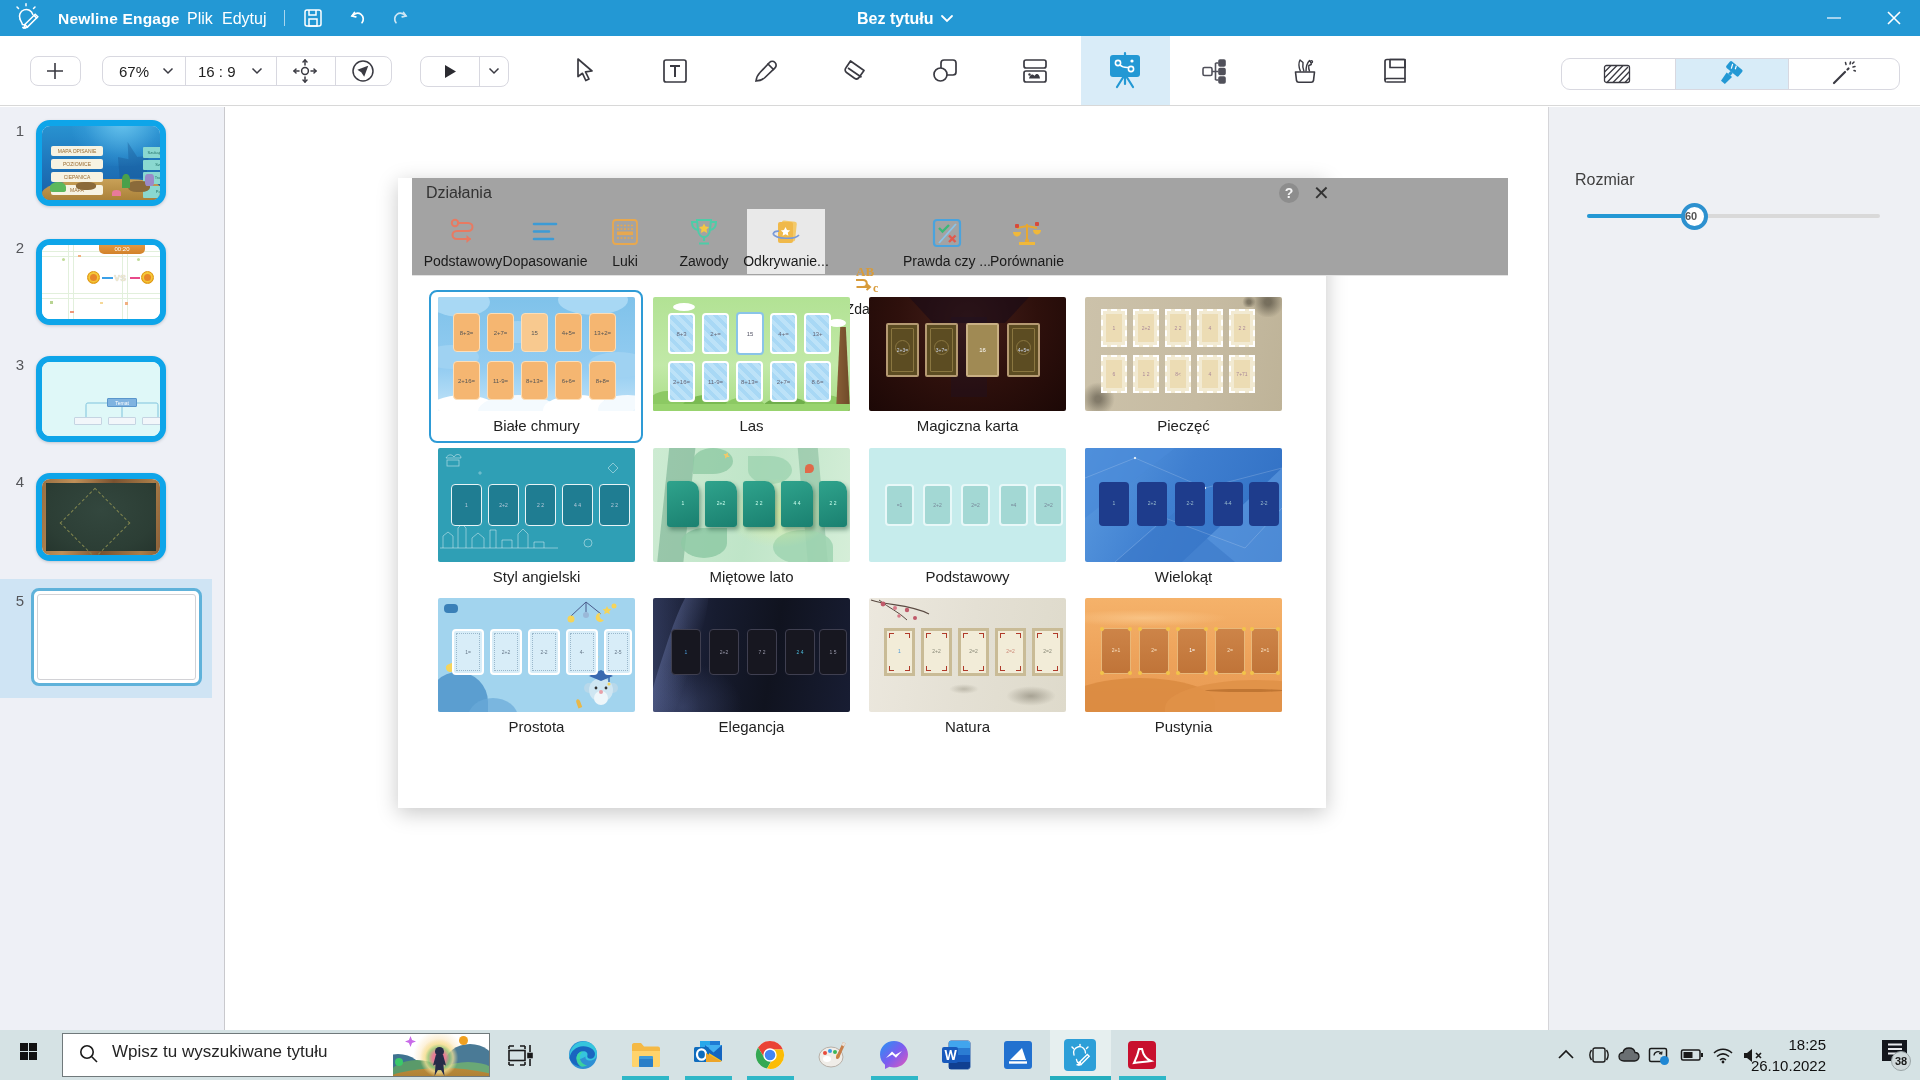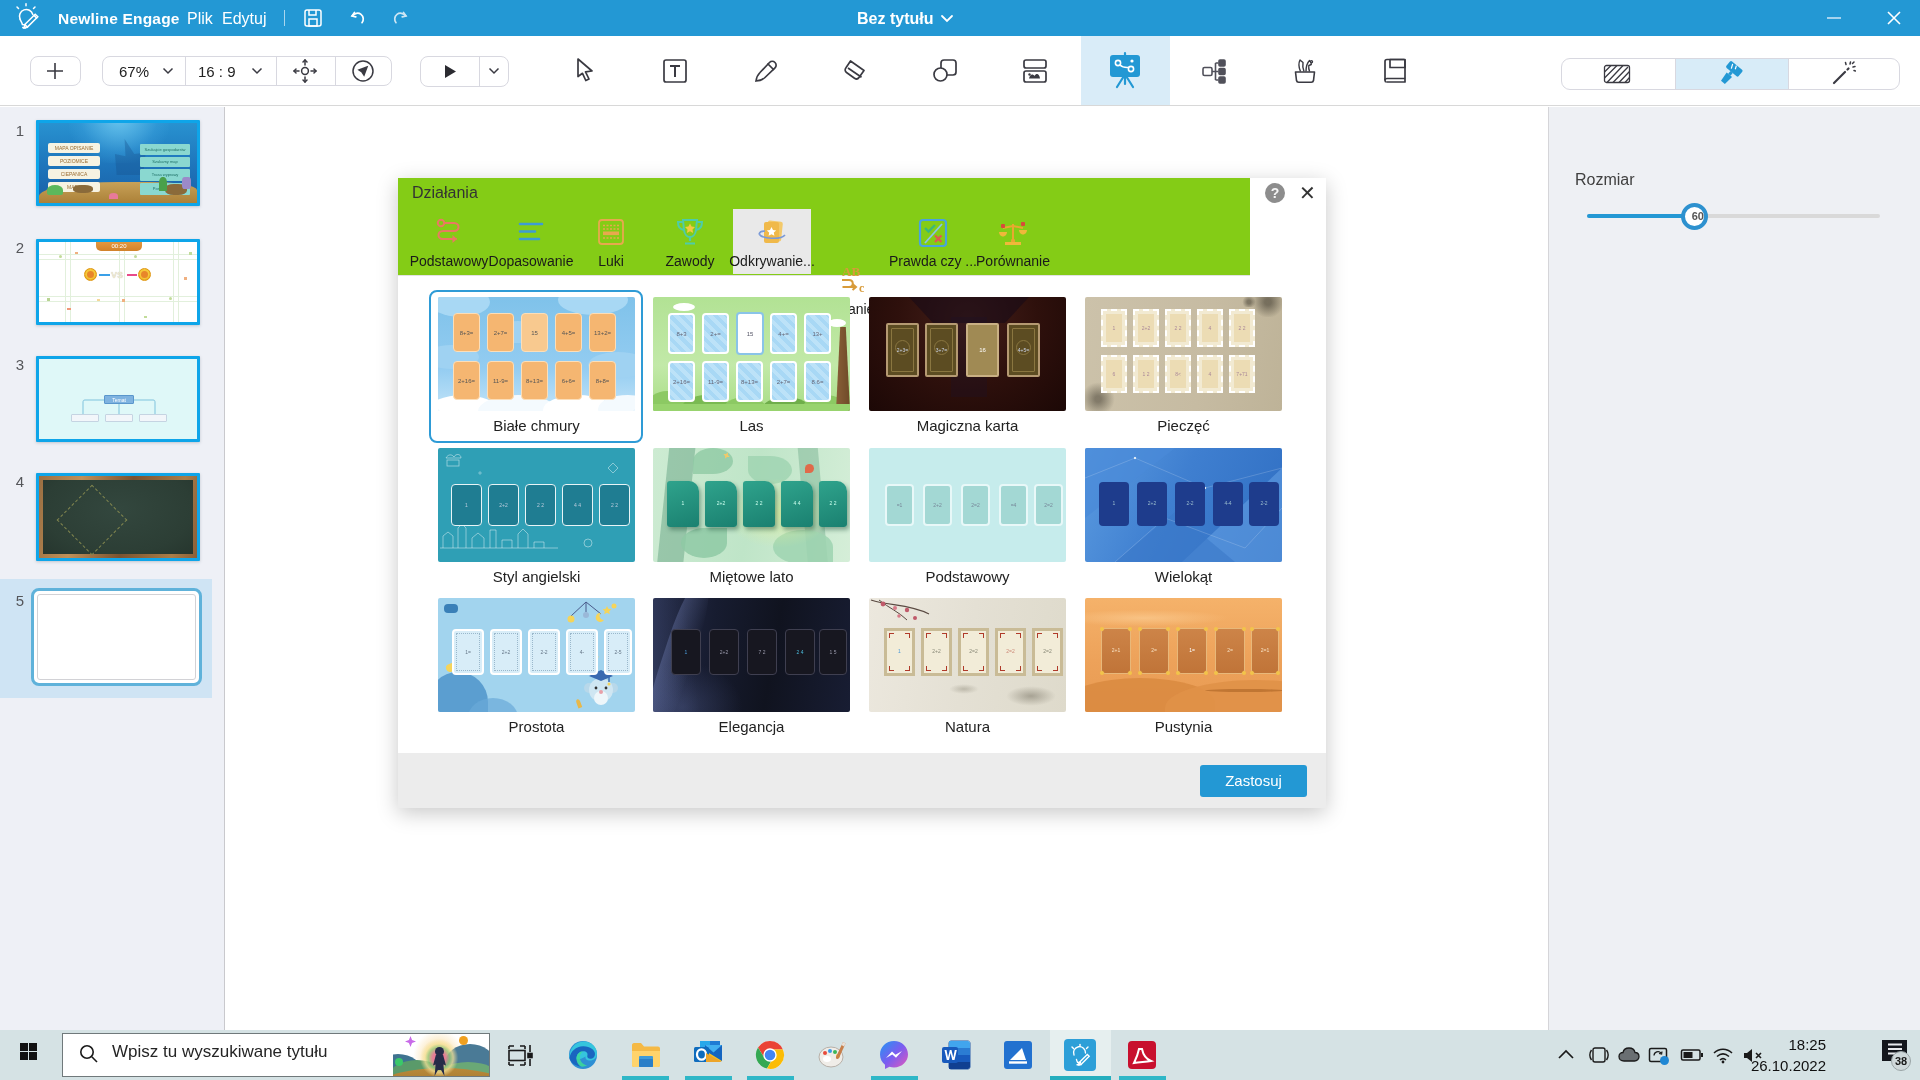--- a/index.html
+++ b/index.html
@@ -18,34 +18,34 @@
 .toolbar { position:absolute; left:0; top:36px; width:1920px; height:70px; background:#fff; border-bottom:1px solid #d8d8d8; }
 .tbtn { position:absolute; border:1px solid #d8d8e0; border-radius:8px; background:#fff; }
 .tseg { position:absolute; top:0; bottom:0; width:1px; background:#d8d8e0; }
 .tool-ic { position:absolute; top:20px; }
 .sel-block { position:absolute; left:1081px; top:0px; width:89px; height:69px; background:#d9ecf8; }
 .zoomtxt { position:absolute; top:6px; font-size:15px; color:#222; }
 
 
 .leftpanel { position:absolute; left:0; top:107px; width:225px; height:923px; background:#eef0f6; border-right:1px solid #c9c9cd; }
 .slide-num { position:absolute; left:10px; width:20px; text-align:center; font-size:15px; color:#55565a; }
-.thumb { position:absolute; left:36px; width:164px; height:86px; background:#fff; border:3px solid #0ea5e9; border-radius:1px; overflow:hidden; box-shadow:0 1px 3px rgba(60,70,90,0.25); }
+.thumb { position:absolute; left:36px; width:130px; height:86px; background:#fff; border:6px solid #0ea5e9; border-radius:14px; overflow:hidden; box-shadow:0 1px 3px rgba(60,70,90,0.25); }
 .sel-row { position:absolute; left:0; top:472px; width:212px; height:119px; background:#cfe4f4; }
 
 
 .rightpanel { position:absolute; left:1548px; top:107px; width:372px; height:923px; background:#eef0f4; border-left:1px solid #d5d5d9; }
 .rp-head { position:absolute; left:0; top:0; width:372px; height:38px; background:#fff; border-left:1px solid #d5d5d9; border-bottom:2px solid #2398d4; text-align:center; line-height:38px; color:#2398d4; font-size:17px; font-weight:bold; }
 .rp-label { position:absolute; left:26px; top:64px; font-size:16px; color:#404040; }
 .slider-track { position:absolute; left:38px; top:107px; width:293px; height:4px; border-radius:2px; background:#d9d9d9; }
 .slider-fill { position:absolute; left:0; top:0; width:107px; height:4px; border-radius:2px; background:#2398d4; }
-.slider-thumb { position:absolute; left:132px; top:96px; width:27px; height:27px; background:#fff; border:4px solid #2d91cf; border-radius:50%; text-align:right; line-height:19px; font-size:11px; font-weight:bold; color:#555; }
+.slider-thumb { position:absolute; left:132px; top:96px; width:27px; height:27px; background:#fff; border:4px solid #2d91cf; border-radius:50%; text-align:left; line-height:19px; font-size:11px; font-weight:bold; color:#555; }
 
 
 .dialog { position:absolute; left:398px; top:178px; width:928px; height:630px; background:#fff; box-shadow:0 5px 20px rgba(0,0,0,0.22); }
-.dlg-head { position:absolute; left:0; top:0; width:852px; height:98px; background:#84cc16; border-bottom:1px solid #e2e2e2; }
+.dlg-head { position:absolute; left:14px; top:0; width:1096px; height:98px; background:#a3a3a3; border-bottom:1px solid #e2e2e2; }
 .dlg-title { position:absolute; left:14px; top:6px; font-size:16px; color:#333; }
 .dlg-help { position:absolute; left:867px; top:5px; width:20px; height:20px; border-radius:50%; background:#8d8d8d; color:#f6f6f6; font-size:14px; font-weight:bold; text-align:center; line-height:20px; }
 .dlg-close { position:absolute; left:901px; top:3px; font-size:20px; color:#333; }
 .tab { position:absolute; top:31px; width:80px; height:65px; }
 .tab.sel { background:#e9e9e9; }
 .tab .ic { position:absolute; left:50%; top:7px; transform:translateX(-50%); }
 .tab .lbl { position:absolute; left:-34px; right:-34px; top:44px; text-align:center; font-size:14px; color:#1a1a1a; }
 .dlg-foot { position:absolute; left:0; top:575px; width:928px; height:55px; background:#ececec; }
 .apply-btn { position:absolute; left:802px; top:12px; width:107px; height:32px; background:#2398d4; color:#fff; font-size:15px; text-align:center; line-height:32px; border-radius:3px; }
 .tpl { position:absolute; width:197px; }
@@ -380,23 +380,20 @@
           <path d="M4 16 C4 19 6.5 20.5 8 20.5 C9.5 20.5 12 19 12 16 Z" fill="#f0b83a"></path>
           <path d="M24 14 C24 17 26.5 18.5 28 18.5 C29.5 18.5 32 17 32 14 Z" fill="#f0b83a"></path>
           <rect x="6" y="8" width="4" height="4" rx="1" fill="#d84a3a"></rect>
           <rect x="26" y="6" width="4" height="4" rx="1" fill="#d84a3a"></rect>
           <circle cx="18" cy="25" r="2.2" fill="#e8a830"></circle>
           <path d="M10 28 L26 28 L26 25 L10 25 Z" fill="#f0b83a" transform="translate(0,1)"></path>
         </svg>
         <div class="lbl">Porównanie</div>
       </div>
     </div>
-    <div class="dlg-foot">
-        <div class="apply-btn">Zastosuj</div>
-      </div>
     <div class="tpl-sel"></div>
 
     <div class="tpl" style="left:40px; top:119px;">
       <div class="prev" id="tpl-chmury" style="background:linear-gradient(#7fc2ea,#93ccf1 62%,#c2e4f8);">
         <div class="abs" style="left:-8px;top:-10px;width:60px;height:30px;background:#a8d8f4;border-radius:50%;"></div>
         <div class="abs" style="left:120px;top:-12px;width:70px;height:30px;background:#a8d8f4;border-radius:50%;"></div>
         <div class="abs" style="left:55px;top:24px;width:50px;height:22px;background:#9fd2f2;border-radius:50%;"></div>
         <div class="abs" style="left:-14px;top:48px;width:55px;height:24px;background:#9fd2f2;border-radius:50%;"></div>
         <div class="abs" style="left:150px;top:55px;width:60px;height:26px;background:#9fd2f2;border-radius:50%;"></div>
         <div class="abs" style="left:-10px;bottom:-14px;width:70px;height:30px;background:#fff;border-radius:50%;"></div>

